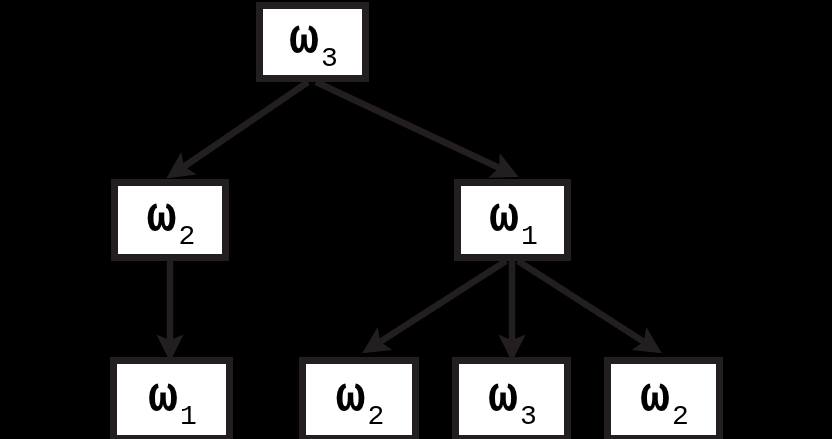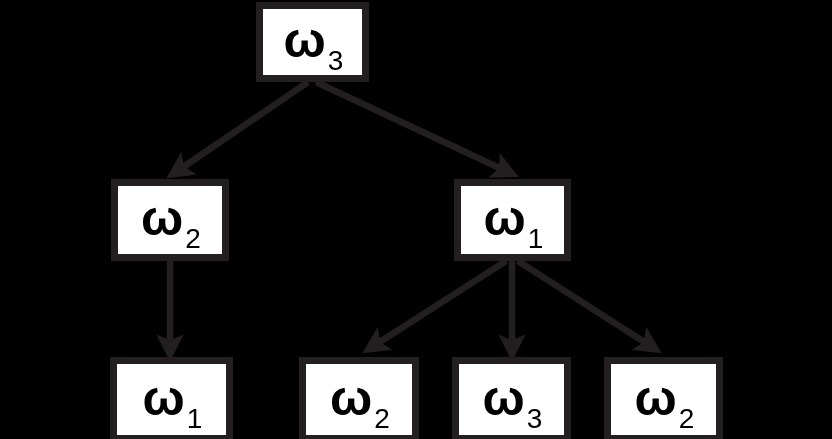--- a/index.html
+++ b/index.html
@@ -32,21 +32,21 @@
     background: #ffffff;
     border: 7px solid #231f20;
     display: flex;
     align-items: center;
     justify-content: center;
     z-index: 5;
   }
   .node-label {
     display: inline-block;
     color: #000000;
-    font-family: Liberation Sans, sans-serif;
+    font-family: Liberation Mono, monospace;
     font-weight: bold;
     font-size: 50px;
     line-height: 1;
     white-space: nowrap;
     letter-spacing: 0px;
     position: relative;
     top: -2px;
   }
   .node-label .sub {
     font-size: 28px;

